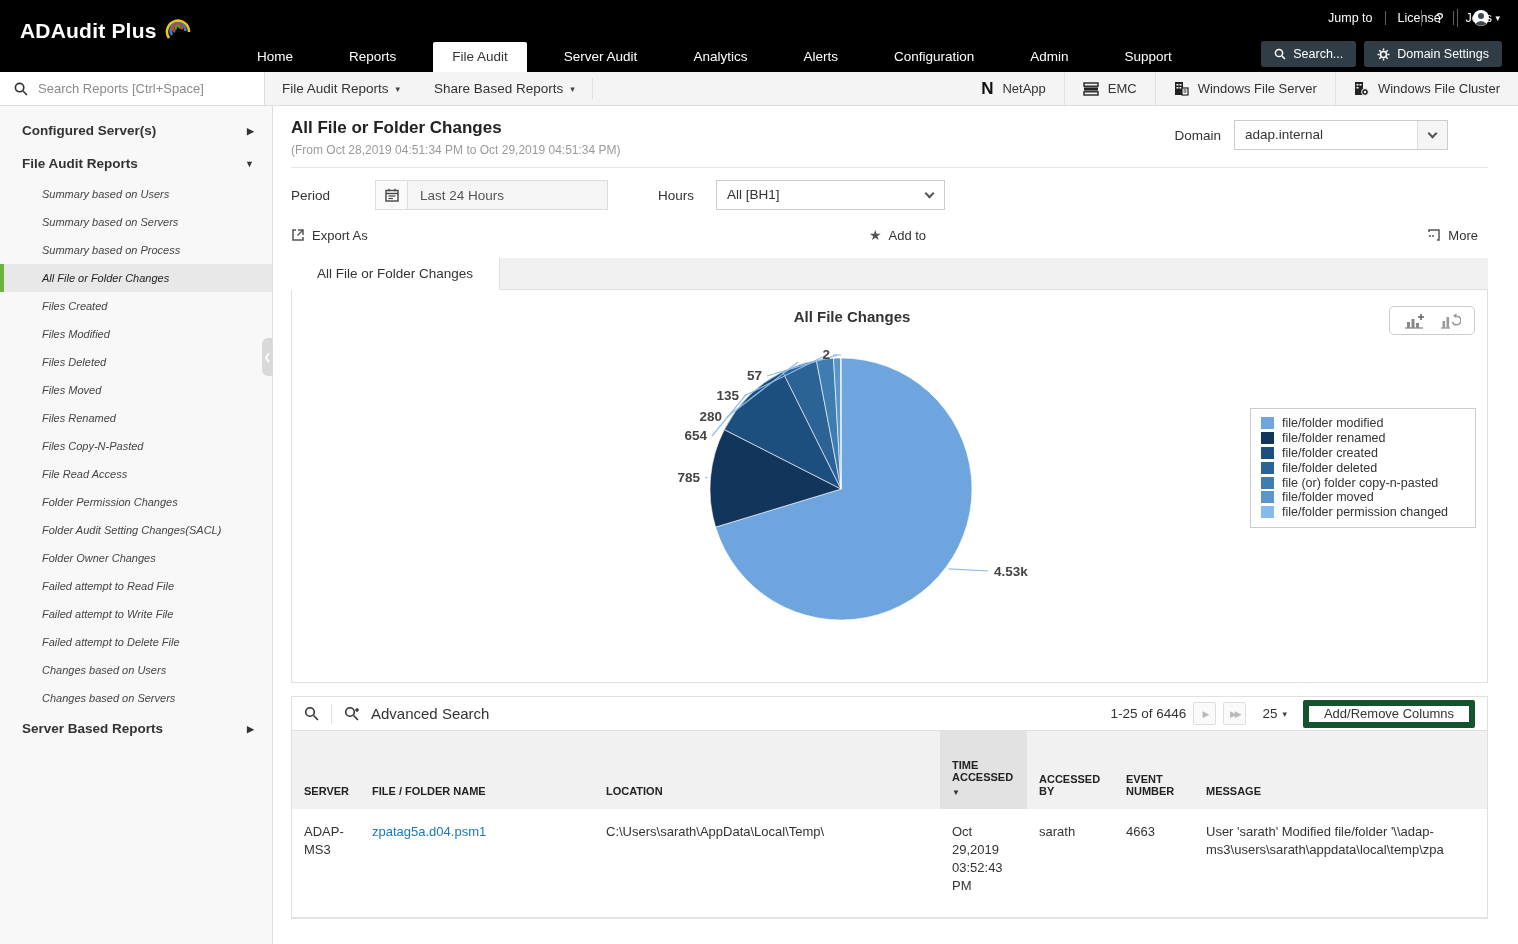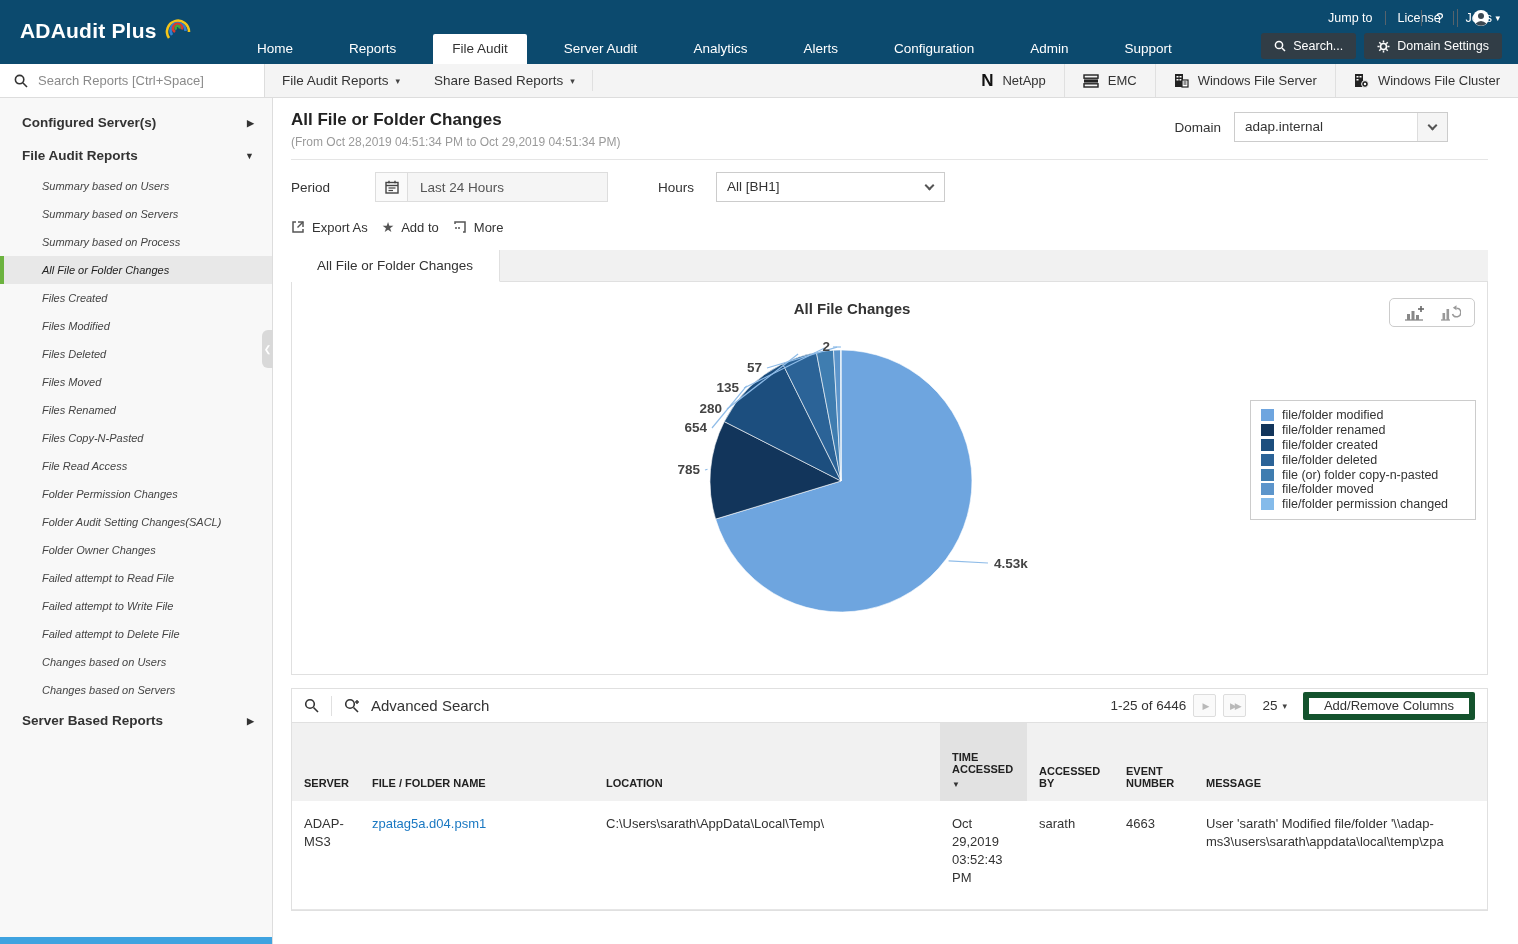--- a/index.html
+++ b/index.html
@@ -1,20 +1,20 @@
 <!DOCTYPE html>
 <html><head>
 <meta charset="utf-8">
 <style>
   * { margin:0; padding:0; box-sizing:border-box; }
   html,body { width:1518px; height:944px; overflow:hidden; }
   body { font-family:"Liberation Sans", sans-serif; background:#fff; color:#333; }
 
   
-  .navbar { position:relative; height:64px; background:#0c4a6e; }
+  .navbar { position:relative; height:72px; background:#000000; }
   .brand { position:absolute; left:20px; top:16px; display:flex; align-items:center; gap:6px; }
   .brand-text { color:#fff; font-size:21px; font-weight:bold; letter-spacing:.2px; }
   .nav-top { position:absolute; right:14px; top:7px; display:flex; align-items:center; height:22px; }
   .top-link { color:#fff; font-size:12.5px; padding:0 12px; cursor:pointer; line-height:14px; }
   .top-link + .top-link { border-left:1px solid #57636c; }
   .help-glyph { color:#fff; font-size:14px; padding:0 14px; border-left:1px solid #57636c; cursor:pointer; }
   .avatar-wrap { display:flex; align-items:center; gap:5px; padding:0 4px 0 14px; border-left:1px solid #57636c; cursor:pointer; }
   .menu { position:absolute; left:238px; bottom:0; display:flex; height:30px;gap:18px; }
   .menu-item { color:#fff; font-size:13.5px; line-height:30px; padding:0 19px; cursor:pointer; }
   .menu-item.active { background:#fff; color:#333; border-radius:2px 2px 0 0; }
@@ -60,21 +60,21 @@
 
   .filters { display:flex; align-items:center; margin:12px 30px 0 18px; height:30px; }
   .flabel { font-size:13.5px; color:#333; }
   .period-group { display:flex; margin-left:45px; height:30px; }
   .cal-box { width:33px; border:1px solid #ddd; background:#fafafa; display:flex; align-items:center; justify-content:center; }
   .period-input { width:200px; border:1px solid #ddd; border-left:0; background:#f5f5f5; font-size:13.5px; color:#555; padding:0 12px; outline:0; font-family:"Liberation Sans",sans-serif; }
   .hours-label { margin-left:50px; }
   .hours-select { margin-left:22px; width:229px; }
   .hours-select .select-chev { background:#fff; border-left:0; }
 
-  .actions { display:flex; justify-content:flex-start; gap:14px; margin:14px 40px 12px 18px; height:22px; align-items:center; }
+  .actions { display:flex; justify-content:space-between; gap:14px; margin:14px 40px 12px 18px; height:22px; align-items:center; }
   .action { display:flex; align-items:center; gap:7px; font-size:13px; color:#333; cursor:pointer; }
   .action .ic { color:#555; }
 
   .tabstrip { display:flex; margin:12px 30px 0 18px; background:#f1f1f1; height:32px; border-bottom:1px solid #e0e0e0; }
   .ctab { font-size:13.5px; color:#333; line-height:32px; padding:0 0; width:209px; text-align:center; cursor:pointer; }
   .ctab.active { background:#fff; border-right:1px solid #e0e0e0; border-bottom:1px solid #fff; margin-bottom:-1px; }
 
   .chart-box { position:relative; margin:0 30px 0 18px; height:393px; border:1px solid #e0e0e0; border-top:0; background:#fff; }
   .chart-title { position:absolute; top:18px; left:0; width:1120px; text-align:center; font-size:15px; font-weight:bold; color:#333; }
   .chart-btns { position:absolute; top:16px; right:12px; width:86px; height:29px; border:1px solid #ccc; border-radius:5px; display:flex; align-items:center; justify-content:space-evenly; cursor:pointer; }

